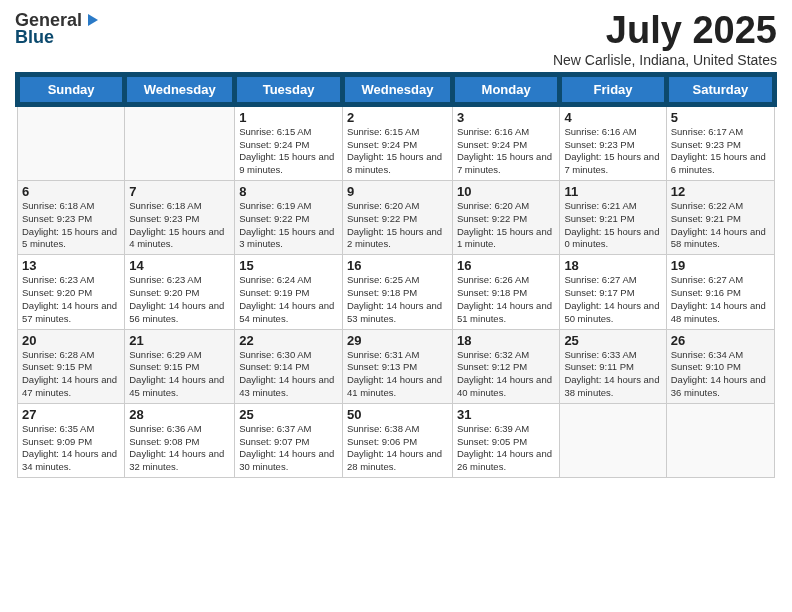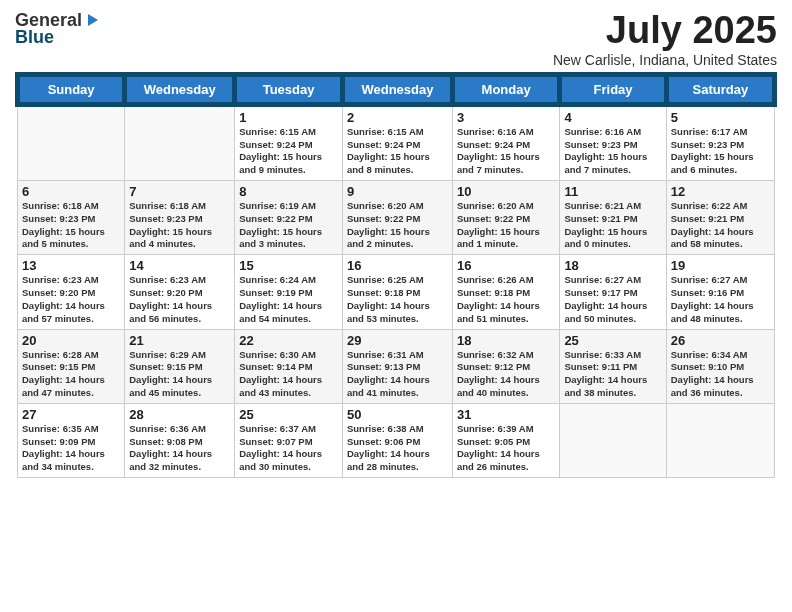--- a/index.html
+++ b/index.html
@@ -84,21 +84,20 @@
       font-size: 13px;
       font-weight: bold;
       color: #222;
       display: block;
       margin-bottom: 1px;
     }
     .day-info {
       font-size: 9.5px;
       color: #333;
       line-height: 1.35;
-      font-weight: bold;
     }
     .empty-cell {
       background: #f9f9f9 !important;
     }
   </style>
 </head>
 <body>
 
 <div class="container">
   <div class="header-row">

